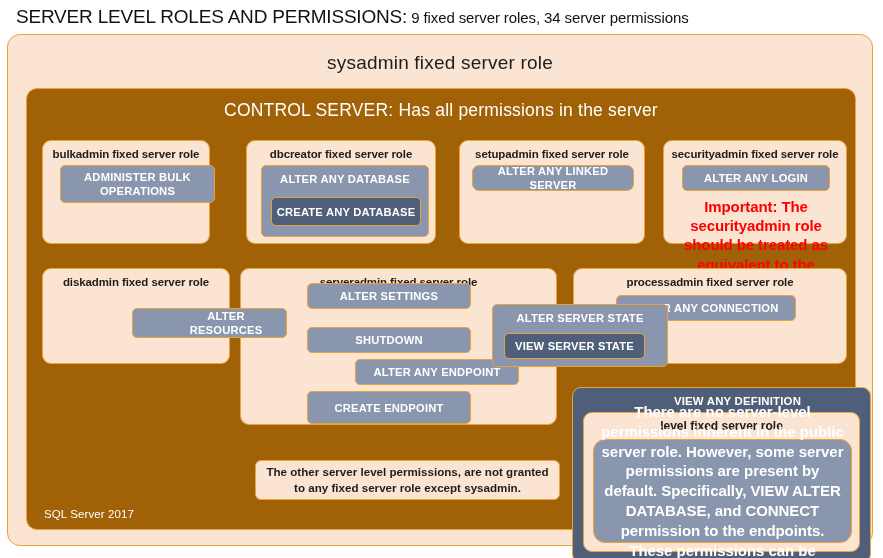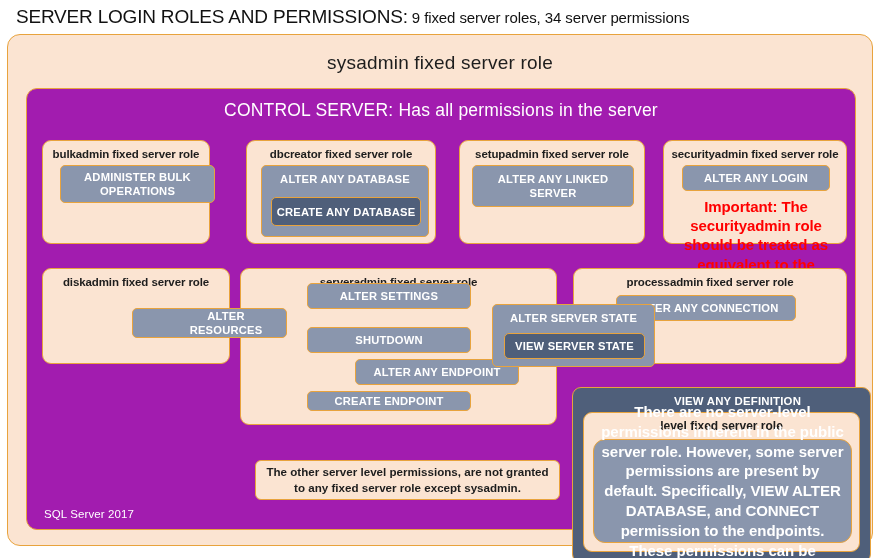--- a/index.html
+++ b/index.html
@@ -59,21 +59,21 @@
     letter-spacing: 0.2px;
   }
 
   
   #control-server-panel {
     position: absolute;
     left: 18px;
     top: 53px;
     width: 830px;
     height: 442px;
-    background: #a21caf;
+    background: #a16207;
     border: 1.4px solid #e8a33d;
     border-radius: 11px;
     box-sizing: border-box;
   }
   #control-server-label {
     position: absolute;
     left: 0;
     top: 11px;
     width: 100%;
     text-align: center;
@@ -229,21 +229,21 @@
     align-items: center;
     justify-content: center;
     padding: 0 7px;
     letter-spacing: -0.05px;
   }
 </style>
 </head>
 <body>
 
 <div id="title-bar">
-  <span id="title-strong">SERVER LOGIN ROLES AND PERMISSIONS:</span><span id="title-sub"> 9 fixed server roles, 34 server permissions</span>
+  <span id="title-strong">SERVER LEVEL ROLES AND PERMISSIONS:</span><span id="title-sub"> 9 fixed server roles, 34 server permissions</span>
 </div>
 
 <div id="sysadmin-panel">
 
   <div id="sysadmin-label">sysadmin  fixed  server  role</div>
 
   <div id="control-server-panel">
 
     <div id="control-server-label">CONTROL SERVER: Has all permissions in the server</div>
 
@@ -255,49 +255,49 @@
     <div class="role-card" style="left:219px; top:51px; width:190px; height:104px;">
       <div class="role-card-title">dbcreator fixed server role</div>
       <div class="chip top-label" style="left:14px; top:24px; width:168px; height:72px;">
         <span>ALTER ANY DATABASE</span>
         <span class="chip dark" style="left:9px; top:31px; width:150px; height:29px;">CREATE  ANY DATABASE</span>
       </div>
     </div>
 
     <div class="role-card" style="left:432px; top:51px; width:186px; height:104px;">
       <div class="role-card-title">setupadmin fixed server role</div>
-      <div class="chip" style="left:12px; top:24px; width:162px; height:42px;">ALTER ANY LINKED SERVER</div>
+      <div class="chip" style="left:12px; top:24px; width:162px; height:26px;border-radius:7px;">ALTER ANY LINKED SERVER</div>
     </div>
 
     <div class="role-card" style="left:636px; top:51px; width:184px; height:104px;">
       <div class="role-card-title">securityadmin  fixed server role</div>
       <div class="chip" style="left:18px; top:24px; width:148px; height:26px;">ALTER ANY LOGIN</div>
       <div class="note-red" style="left:5px; top:56px; width:174px;">Important:  The securityadmin role should  be treated as equivalent to the  sysadmin role.</div>
     </div>
 
     <div class="role-card" style="left:15px; top:179px; width:188px; height:96px;">
       <div class="role-card-title">diskadmin  fixed server role</div>
     </div>
 
     <div class="role-card" style="left:213px; top:179px; width:317px; height:157px;text-decoration:underline;">
       <div class="role-card-title">serveradmin  fixed server role</div>
       <div class="chip" style="left:66px; top:14px; width:164px; height:26px;">ALTER SETTINGS</div>
       <div class="chip" style="left:66px; top:58px; width:164px; height:26px;">SHUTDOWN</div>
       <div class="chip" style="left:66px; top:90px; width:164px; height:26px;margin-left:48px;">ALTER ANY ENDPOINT</div>
-      <div class="chip" style="left:66px; top:122px; width:164px; height:20px;">CREATE  ENDPOINT</div>
+      <div class="chip" style="left:66px; top:122px; width:164px; height:33px;">CREATE  ENDPOINT</div>
     </div>
 
     <div class="role-card" style="left:546px; top:179px; width:274px; height:96px;">
       <div class="role-card-title">processadmin  fixed server role</div>
       <div class="chip" style="left:42px; top:26px; width:180px; height:26px;">ALTER ANY CONNECTION</div>
     </div>
 
     <div class="chip" style="left:105px; top:219px; width:155px; height:30px;padding-left:37px;">ALTER RESOURCES</div>
 
-    <div class="chip top-label" style="left:465px; top:215px; width:163px; height:63px;">
+    <div class="chip top-label" style="left:465px; top:215px; width:176px; height:63px;">
       <span>ALTER SERVER STATE</span>
       <span class="chip dark" style="left:11px; top:28px; width:141px; height:26px;">VIEW SERVER STATE</span>
     </div>
 
     <div class="callout-cream" style="left:228px; top:371px; width:305px; height:40px;">The other server level permissions,  are not granted to any fixed server role except sysadmin.</div>
 
     <div id="sql-version">SQL Server 2017</div>
 
   </div>
 

